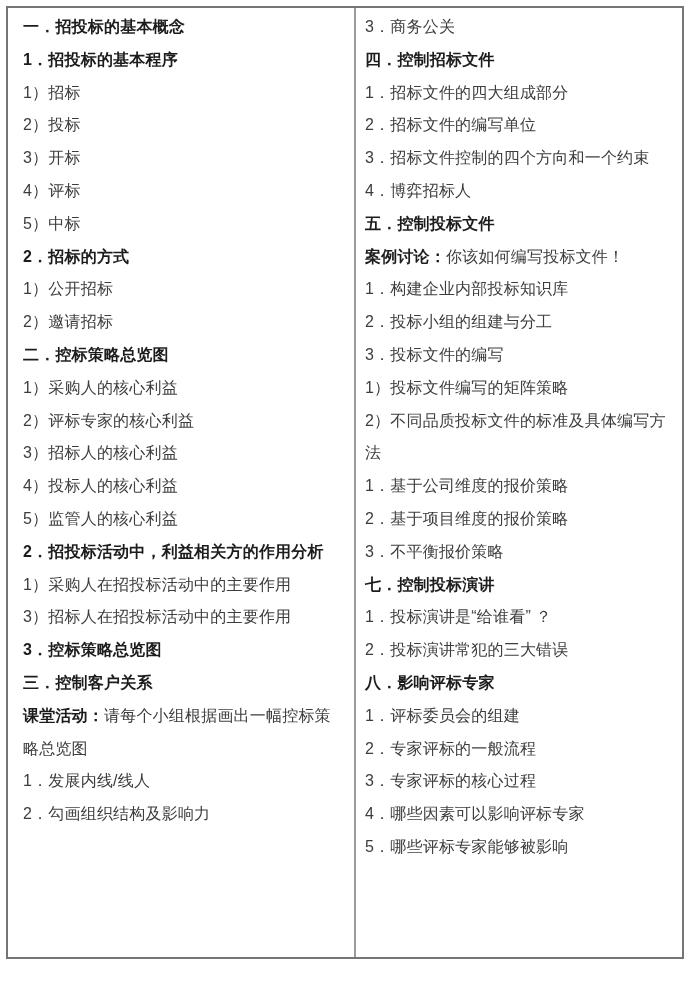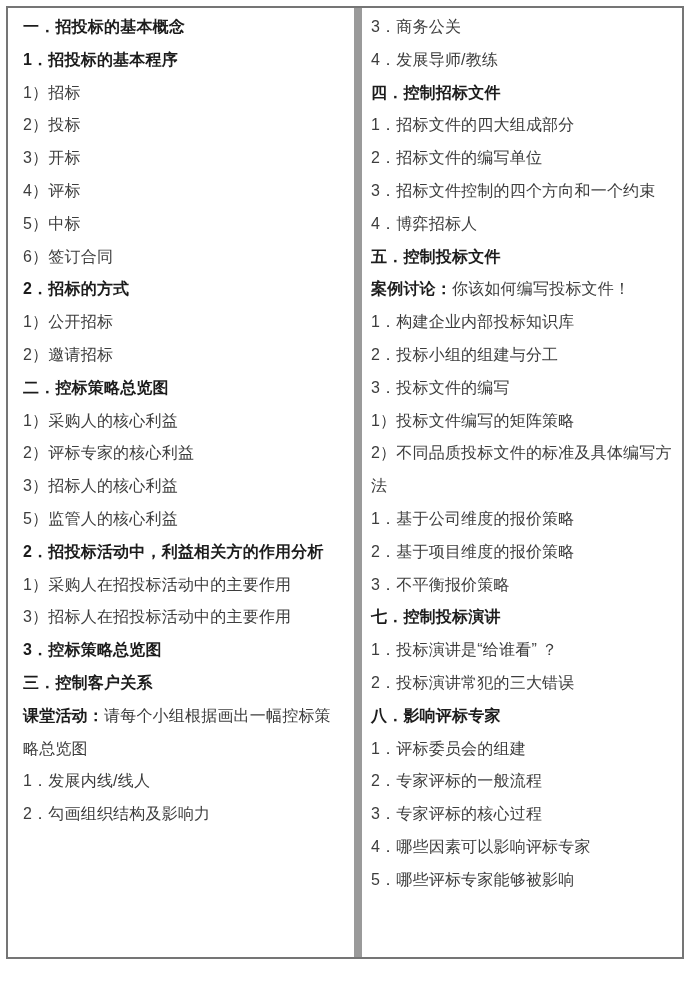--- a/index.html
+++ b/index.html
@@ -29,21 +29,21 @@
   .col {
     height: 100%;
     overflow: hidden;
   }
   .col-left {
     width: 346px;
     padding: 3px 10px 0 15px;
   }
   .col-right {
     flex: 1;
-    border-left: 8px solid #0f172a;
+    border-left: 2px solid #0f172a;
     padding: 3px 8px 0 9px;
   }
   .line {
     font-size: 16px;
     line-height: 32.8px;
     color: #3d3d3d;
     font-weight: 400;
     letter-spacing: 0.2px;
   }
   .line.bold, .prefix-bold {
@@ -57,41 +57,40 @@
 <div class="page">
   <div class="outline-table" style="border-color: rgb(117, 117, 117);">
     <div class="col col-left">
         <div class="line bold">一．招投标的基本概念</div>
         <div class="line bold">1．招投标的基本程序</div>
         <div class="line">1）招标</div>
         <div class="line">2）投标</div>
         <div class="line">3）开标</div>
         <div class="line">4）评标</div>
         <div class="line">5）中标</div>
-        <div class="line">6）签订合同</div>
         <div class="line bold">2．招标的方式</div>
         <div class="line">1）公开招标</div>
         <div class="line">2）邀请招标</div>
         <div class="line bold">二．控标策略总览图</div>
         <div class="line">1）采购人的核心利益</div>
         <div class="line">2）评标专家的核心利益</div>
         <div class="line">3）招标人的核心利益</div>
+        <div class="line">4）投标人的核心利益</div>
         <div class="line">5）监管人的核心利益</div>
         <div class="line bold">2．招投标活动中，利益相关方的作用分析</div>
         <div class="line">1）采购人在招投标活动中的主要作用</div>
         <div class="line">3）招标人在招投标活动中的主要作用</div>
         <div class="line bold">3．控标策略总览图</div>
         <div class="line bold">三．控制客户关系</div>
         <div class="line"><span class="prefix-bold">课堂活动：</span><span>请每个小组根据画出一幅控标策略总览图</span></div>
         <div class="line">1．发展内线/线人</div>
         <div class="line">2．勾画组织结构及影响力</div>
       </div>
     <div class="col col-right" style="border-left-color: rgb(154, 154, 154);">
         <div class="line">3．商务公关</div>
-        <div class="line">4．发展导师/教练</div>
         <div class="line bold">四．控制招标文件</div>
         <div class="line">1．招标文件的四大组成部分</div>
         <div class="line">2．招标文件的编写单位</div>
         <div class="line">3．招标文件控制的四个方向和一个约束</div>
         <div class="line">4．博弈招标人</div>
         <div class="line bold">五．控制投标文件</div>
         <div class="line"><span class="prefix-bold">案例讨论：</span><span>你该如何编写投标文件！</span></div>
         <div class="line">1．构建企业内部投标知识库</div>
         <div class="line">2．投标小组的组建与分工</div>
         <div class="line">3．投标文件的编写</div>

